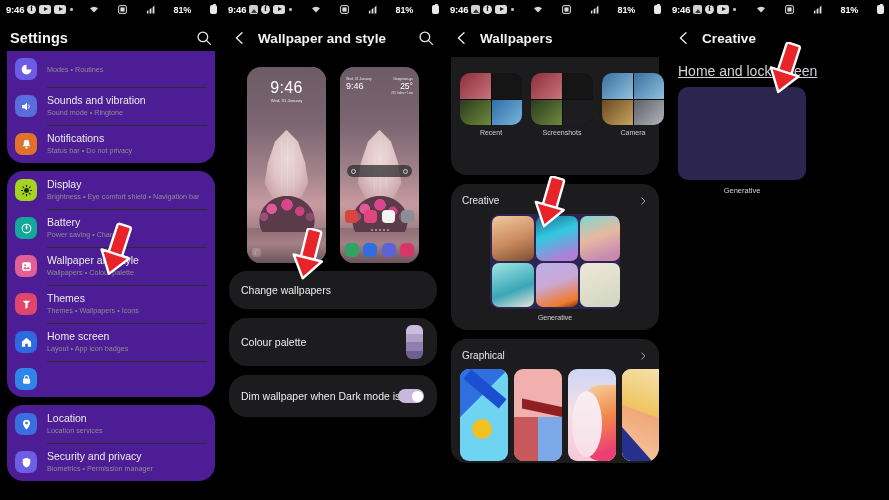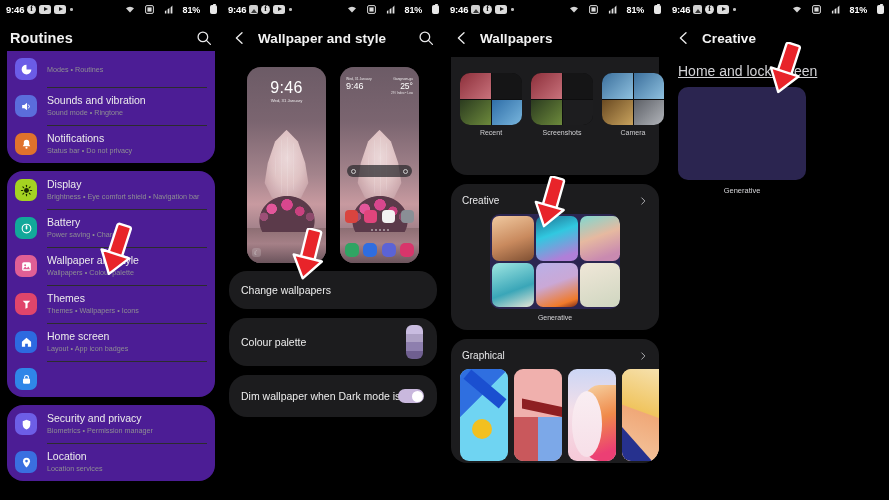--- a/index.html
+++ b/index.html
@@ -19,21 +19,21 @@
   .sb-left { display:flex; align-items:center; gap:3px; }
   .sb-time { font-size:9.5px; font-weight:700; letter-spacing:-0.2px; color:#fff; }
   .sb-ico { width:9px; height:9px; border-radius:2px; display:inline-block; }
   .sb-ico.gallery { background:#cfcfcf; position:relative; }
   .sb-ico.gallery::after{content:"";position:absolute;left:1.5px;bottom:1.5px;width:0;height:0;border-left:3px solid transparent;border-right:3px solid transparent;border-bottom:4px solid #3a3a3a;}
   .sb-ico.fb { background:#dcdcdc; border-radius:50%; position:relative; }
   .sb-ico.fb::after{content:"f";position:absolute;left:3px;top:-1.2px;font-size:8px;font-weight:700;color:#111;font-family:"Liberation Serif",serif;}
   .sb-ico.yt { width:12px; height:9px; background:#dcdcdc; border-radius:2.5px; position:relative;}
   .sb-ico.yt::after{content:"";position:absolute;left:4.5px;top:2px;width:0;height:0;border-left:4px solid #1a1a1a;border-top:2.5px solid transparent;border-bottom:2.5px solid transparent;}
   .sb-dot { width:2.5px;height:2.5px;border-radius:50%;background:#bdbdbd;display:inline-block;margin-left:1px;}
-  .sb-right { display:flex; align-items:center; gap:10px; }
+  .sb-right { display:flex; align-items:center; gap:19px; }
   .sb-batt-txt { font-size:9px; font-weight:700; color:#fff; letter-spacing:-0.2px;}
   .sb-batt { width:7px;height:9px;border:1.1px solid #e8e8e8;border-radius:1.5px;position:relative;background:#e8e8e8;}
   .sb-batt::after{content:"";position:absolute;top:-2.2px;left:1.8px;width:3px;height:1.4px;background:#e8e8e8;border-radius:1px;}
   .wifi-ico, .sig-ico, .sim-ico { display:block; }
 
   
   .appbar { height:38px; display:flex; align-items:center; padding:0 10px; gap:10px; }
   .appbar .title { color:#f2f2f2; font-size:13.5px; font-weight:600; letter-spacing:0.1px; flex:1; }
   .appbar.big .title { font-size:14.5px; }
   .back-ico { width:16px; height:16px; flex:0 0 auto; }
@@ -161,21 +161,21 @@
           </svg>
         <svg class="sig-ico" width="9" height="9" viewBox="0 0 9 9">
             <path d="M8.4.6v7.8H6.6V2.4ZM5.4 3v5.4H3.6V4.2ZM2.4 5.2v3.2H.9V6Z" fill="#e2e2e2"></path>
           </svg>
         <span class="sb-batt-txt">81%</span>
         <span class="sb-batt"></span>
       </div>
     </div>
 
     <div class="appbar big">
-      <div class="title">Routines</div>
+      <div class="title">Settings</div>
       <svg class="search-ico" viewBox="0 0 20 20">
           <circle cx="8.6" cy="8.6" r="6" fill="none" stroke="#e9e9ea" stroke-width="1.6"></circle>
           <line x1="13" y1="13" x2="18" y2="18" stroke="#e9e9ea" stroke-width="1.6" stroke-linecap="round"></line>
         </svg>
     </div>
 
     <div class="settings-scroll">
 
       <div class="group clip-top" style="margin-top:-6px;">
         <div class="srow">
@@ -288,40 +288,40 @@
             <svg viewBox="0 0 24 24">
                 <rect x="5.5" y="10" width="13" height="10" rx="2.4" fill="#fff"></rect>
                 <path d="M8.5 10V8a3.5 3.5 0 0 1 7 0v2" fill="none" stroke="#fff" stroke-width="2"></path>
               </svg>
           </div>
         </div>
       </div>
 
       <div class="group">
         <div class="srow">
+          <div class="sicon" style="background:#3a6fe0">
+            <svg viewBox="0 0 24 24">
+                <path d="M12 3a6.5 6.5 0 0 0-6.5 6.5C5.5 14.5 12 21 12 21s6.5-6.5 6.5-11.5A6.5 6.5 0 0 0 12 3Z" fill="#fff"></path>
+                <circle cx="12" cy="9.4" r="2.4" fill="#3a6fe0"></circle>
+              </svg>
+          </div>
+          <div class="stext">
+            <div class="stitle">Location</div>
+            <div class="ssub">Location services</div>
+          </div>
+        </div>
+        <div class="srow">
           <div class="sicon" style="background:#6d5ee6">
             <svg viewBox="0 0 24 24">
                 <path d="M12 3 5 6v6c0 4.4 3 8 7 9 4-1 7-4.6 7-9V6Z" fill="#fff"></path>
               </svg>
           </div>
           <div class="stext">
             <div class="stitle">Security and privacy</div>
             <div class="ssub">Biometrics  •  Permission manager</div>
-          </div>
-        </div>
-        <div class="srow">
-          <div class="sicon" style="background:#3a6fe0">
-            <svg viewBox="0 0 24 24">
-                <path d="M12 3a6.5 6.5 0 0 0-6.5 6.5C5.5 14.5 12 21 12 21s6.5-6.5 6.5-11.5A6.5 6.5 0 0 0 12 3Z" fill="#fff"></path>
-                <circle cx="12" cy="9.4" r="2.4" fill="#3a6fe0"></circle>
-              </svg>
-          </div>
-          <div class="stext">
-            <div class="stitle">Location</div>
-            <div class="ssub">Location services</div>
           </div>
         </div>
       </div>
     </div>
 
     <div class="arrow" style="left:96px; top:222px;">
       <svg width="40" height="60" viewBox="0 0 40 60">
         <g transform="rotate(18 20 30)">
           <path d="M20 4 L20 38 M20 52 L7 32 L33 32 Z" fill="#e8242a" stroke="#fff" stroke-width="2.4" stroke-linejoin="round"></path>
           <rect x="13" y="2" width="14" height="34" rx="2" fill="#e8242a" stroke="#fff" stroke-width="2.4"></rect>

